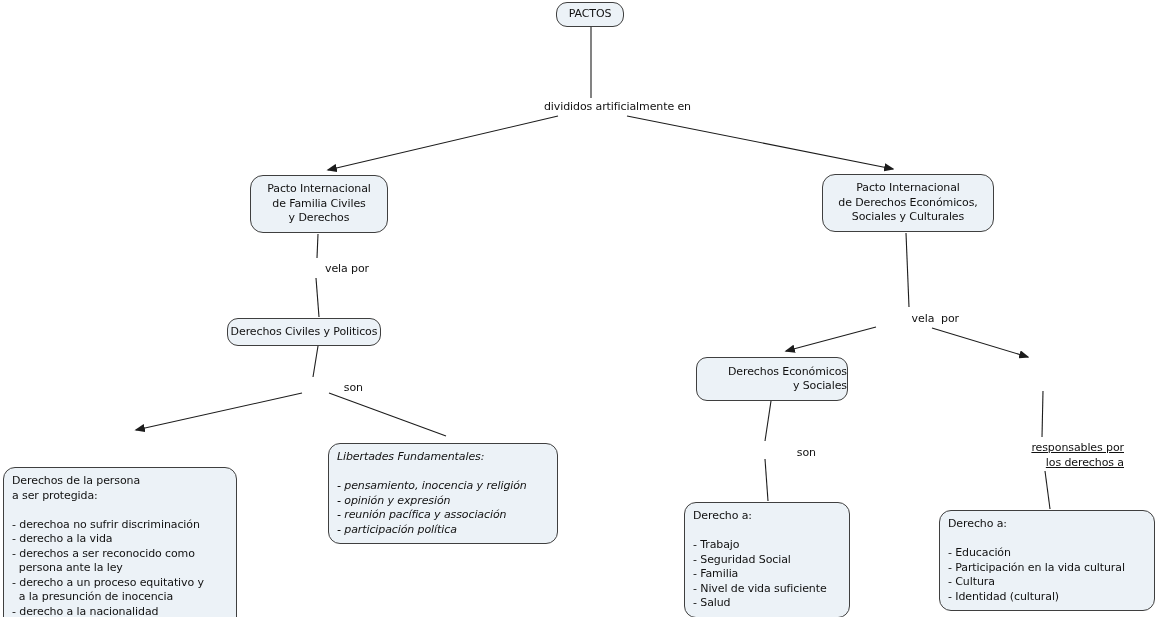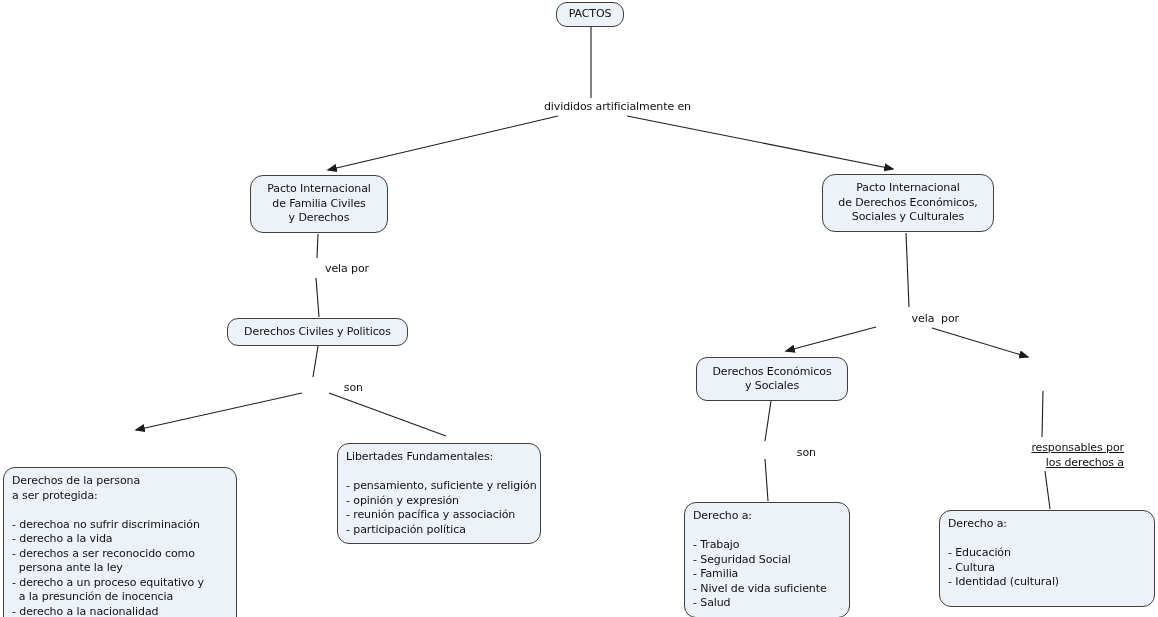--- a/index.html
+++ b/index.html
@@ -97,67 +97,68 @@
     <div class="tl">de Familia Civiles</div>
     <div class="tl">y Derechos</div>
   </div>
 
   <div class="node center" style="left:822px; top:174px; width:172px; height:58px; border-radius:13px;">
     <div class="tl">Pacto Internacional</div>
     <div class="tl">de Derechos Económicos,</div>
     <div class="tl">Sociales y Culturales</div>
   </div>
 
-  <div class="node center" style="left:227px; top:318px; width:181px; height:28px;">
+  <div class="node center" style="left:227px; top:318px; width:154px; height:28px;">
     <div class="tl">Derechos Civiles y Politicos</div>
   </div>
 
-  <div class="node center" style="left:696px; top:357px; width:152px; height:44px;">
+  <div class="node center" style="left:696px; top:357px; width:152px; height:44px;align-items:flex-end;">
     <div class="tl">Derechos Económicos</div>
     <div class="tl">y Sociales</div>
   </div>
 
 
   <div class="node list" style="left:3px; top:437px; width:234px; min-height:170px;margin-top:30px;">
     <div class="tl">Derechos de la persona</div>
     <div class="tl">a ser protegida:</div>
     <div class="tl"></div>
     <div class="tl">- derechoa no sufrir discriminación</div>
     <div class="tl">- derecho a la vida</div>
     <div class="tl">- derechos a ser reconocido como</div>
     <div class="tl">  persona ante la ley</div>
     <div class="tl">- derecho a un proceso equitativo y</div>
     <div class="tl">  a la presunción de inocencia</div>
     <div class="tl">- derecho a la nacionalidad</div>
     <div class="tl">- derecho de asilo</div>
   </div>
 
-  <div class="node list" style="left:337px; top:443px; width:204px; min-height:94px;">
+  <div class="node list" style="left:328px; top:443px; width:230px; min-height:94px;font-style:italic;">
     <div class="tl">Libertades Fundamentales:</div>
     <div class="tl"></div>
-    <div class="tl">- pensamiento, suficiente y religión</div>
+    <div class="tl">- pensamiento, inocencia y religión</div>
     <div class="tl">- opinión y expresión</div>
     <div class="tl">- reunión pacífica y associación</div>
     <div class="tl">- participación política</div>
   </div>
 
   <div class="node list" style="left:684px; top:502px; width:166px; min-height:111px;">
     <div class="tl">Derecho a:</div>
     <div class="tl"></div>
     <div class="tl">- Trabajo</div>
     <div class="tl">- Seguridad Social</div>
     <div class="tl">- Familia</div>
     <div class="tl">- Nivel de vida suficiente</div>
     <div class="tl">- Salud</div>
   </div>
 
   <div class="node list" style="left:939px; top:510px; width:216px; min-height:97px;">
     <div class="tl">Derecho a:</div>
     <div class="tl"></div>
     <div class="tl">- Educación</div>
+    <div class="tl">- Participación en la vida cultural</div>
     <div class="tl">- Cultura</div>
     <div class="tl">- Identidad (cultural)</div>
   </div>
 
   <div class="phrase" style="left:491px; top:99px; width:200px;">
     <div class="tl">divididos artificialmente en</div>
   </div>
 
   <div class="phrase" style="left:269px; top:261px; width:100px;">
     <div class="tl">vela por</div>

